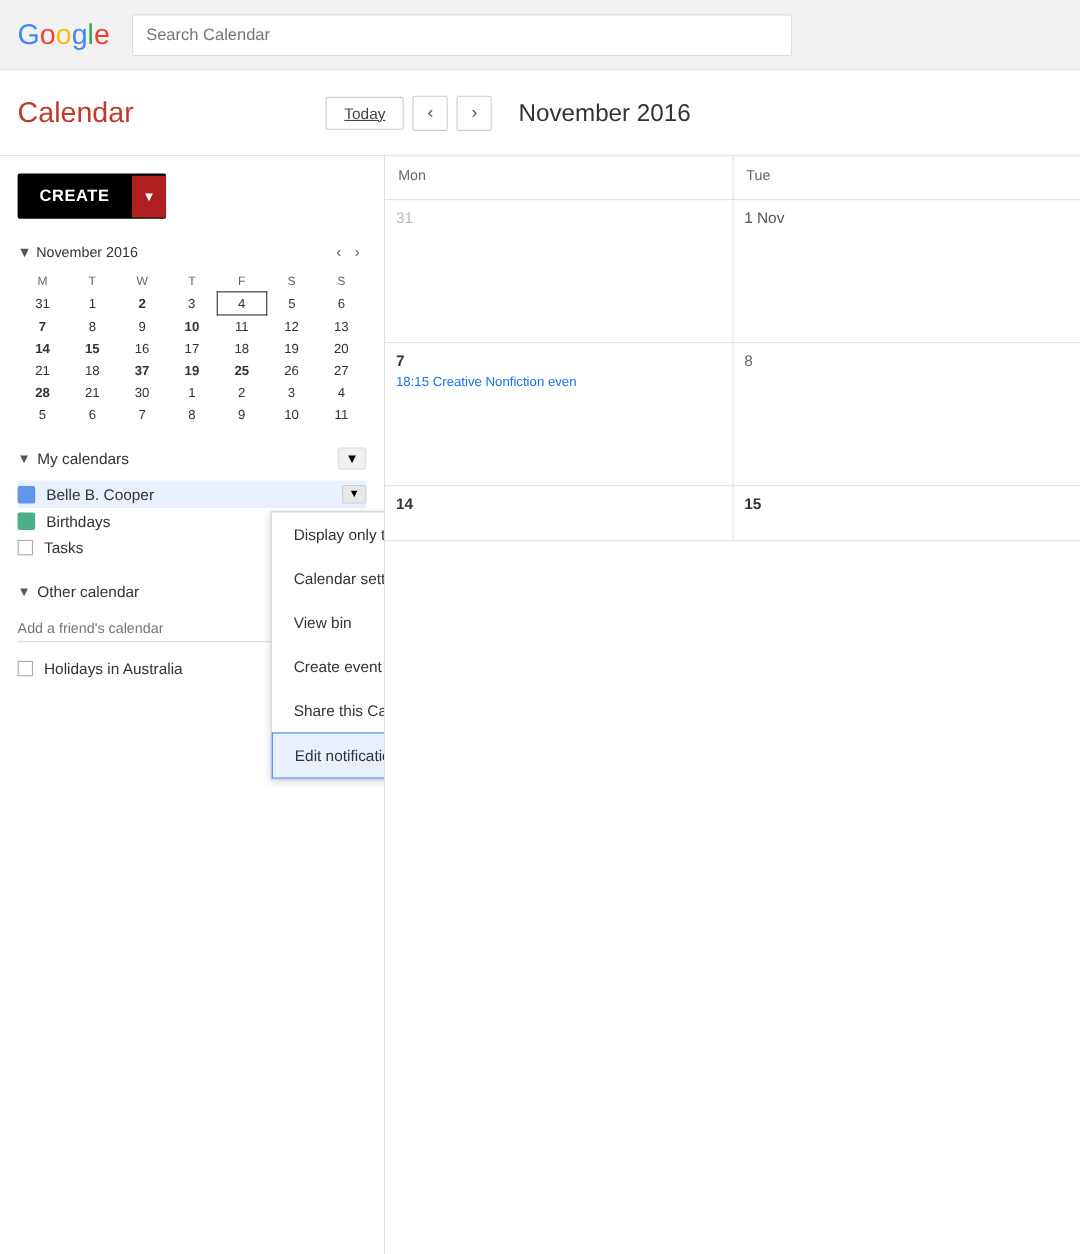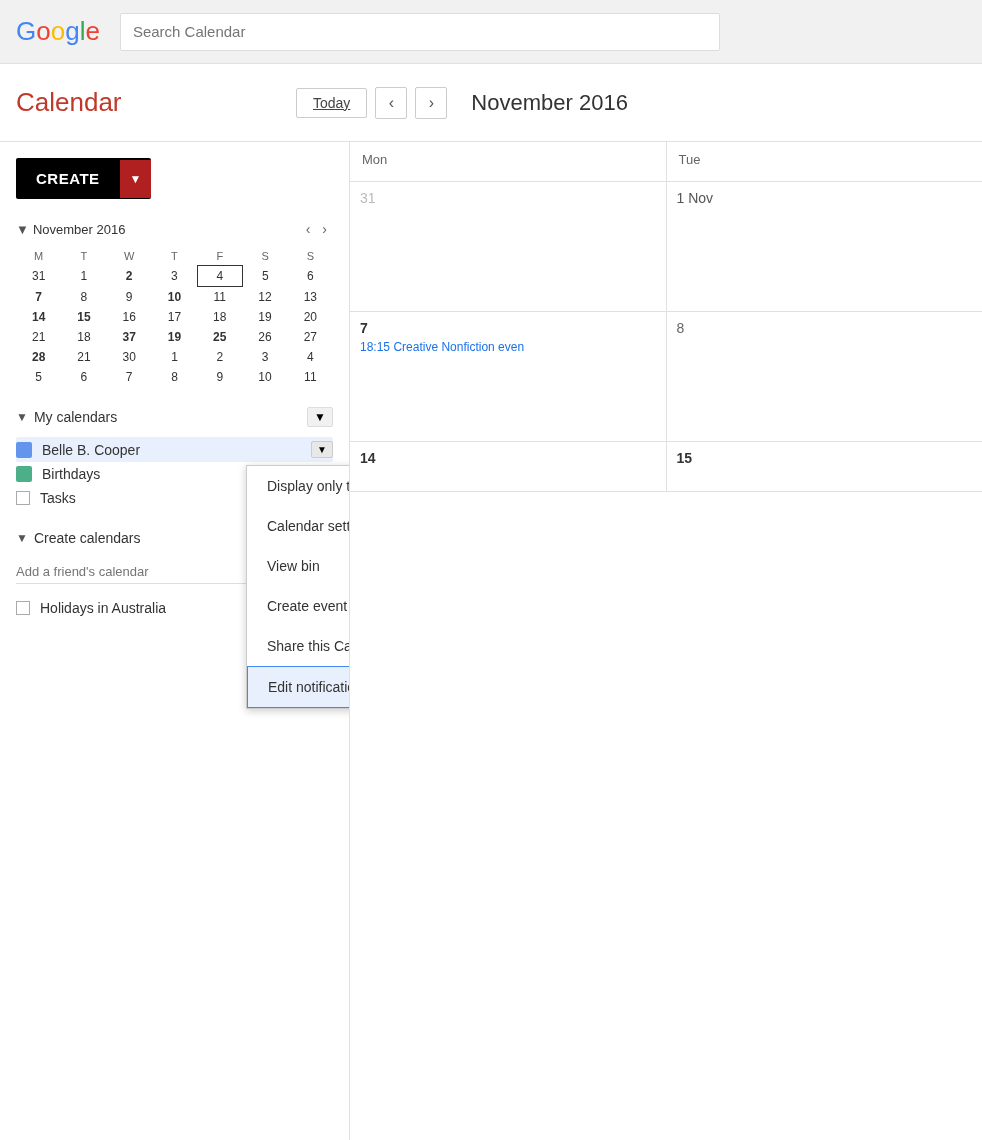--- a/index.html
+++ b/index.html
@@ -493,21 +493,21 @@
       <span class="cal-name">Birthdays</span>
     </div>
 
     <div class="cal-item">
       <div class="cal-checkbox"></div>
       <span class="cal-name">Tasks</span>
     </div>
 
     <div class="section-header" style="margin-top:20px;">
       <span class="section-toggle">▼</span>
-      <span class="section-title">Create calendars</span>
+      <span class="section-title">Other calendar</span>
     </div>
 
     <div class="cal-item">
       <input type="text" class="add-friend-input" placeholder="Add a friend's calendar" style="">
     </div>
 
     <div class="cal-item" style="margin-top:8px;">
       <div class="cal-checkbox"></div>
       <span class="cal-name">Holidays in Australia</span>
     </div>

